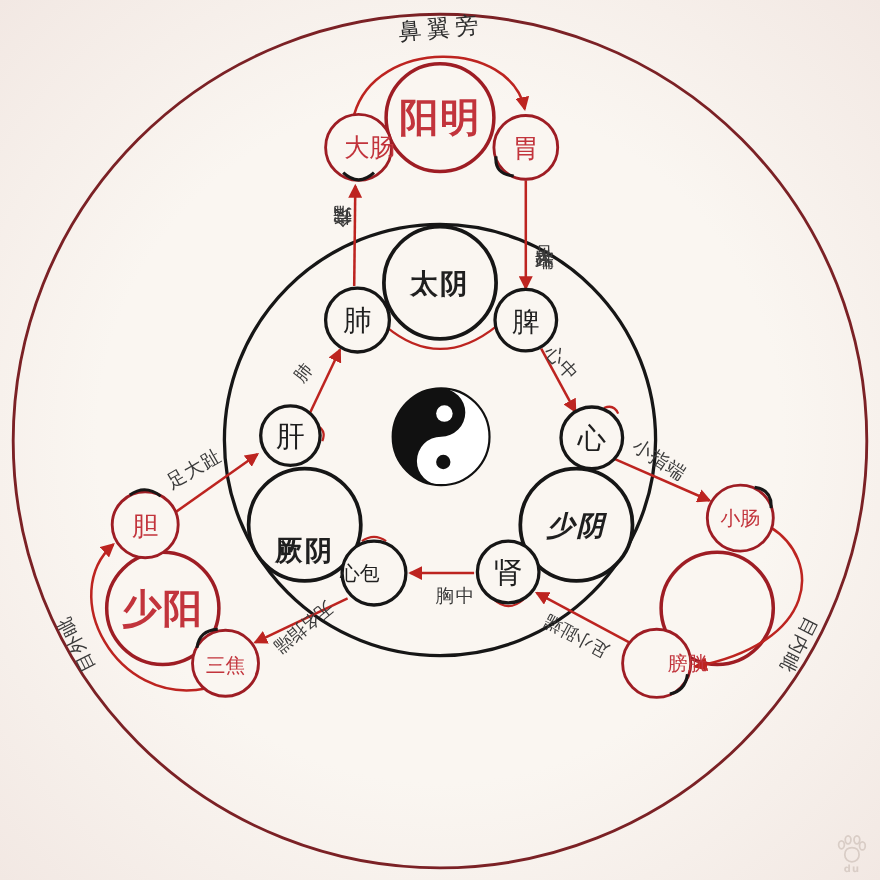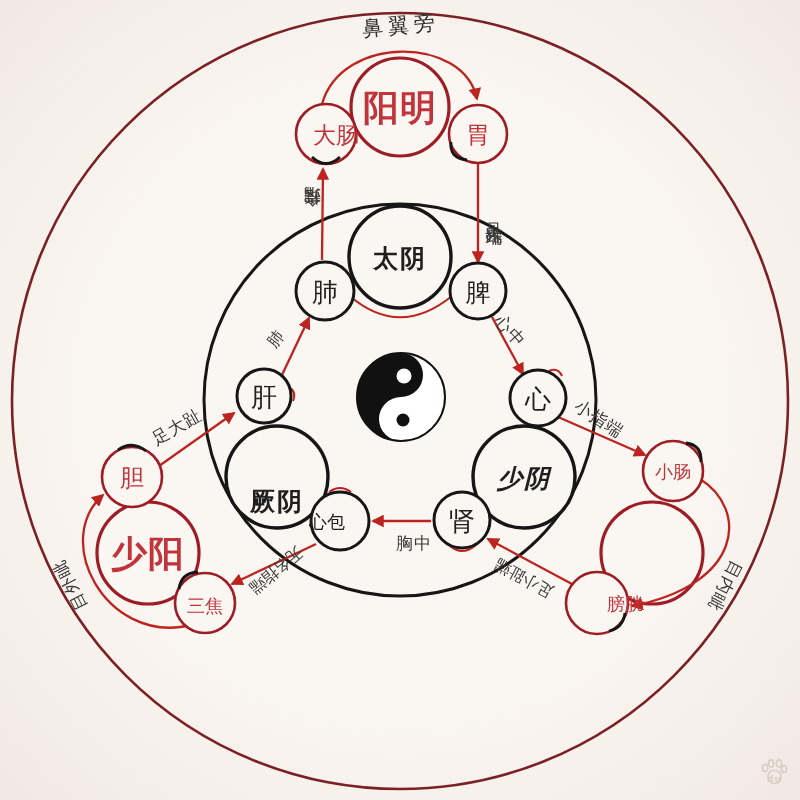--- a/index.html
+++ b/index.html
@@ -14,21 +14,21 @@
   .chan-big{font-weight:bold;font-size:36px;letter-spacing:1px;}
   .org{font-size:26px;}
   .org-sm{font-size:18px;}
   .org-md{font-size:23px;}
   .tp{font-size:17px;color:#3a3a3a;letter-spacing:1px;}
   .tp-sm{font-size:16px;color:#3a3a3a;}
   .v{writing-mode:vertical-rl;text-orientation:upright;letter-spacing:2px;}
   #watermark{position:absolute;right:12px;bottom:14px;display:flex;align-items:center;gap:4px;
              color:#d9cdc6;font-size:23px;font-weight:bold;letter-spacing:1px;}
   #watermark .paw{position:relative;width:28px;height:28px;}
-  #watermark .paw span{position:absolute;left:7px;top:16px;font-size:9px;font-weight:bold;color:#d9cdc6;}
+  #watermark .paw span{position:absolute;left:7px;top:28px;font-size:9px;font-weight:bold;color:#d9cdc6;}
 </style>
 </head>
 <body>
 
 <div id="stage">
 
 <svg width="800" height="800" viewBox="0 0 800 800">
   <defs>
     <marker id="arr" viewBox="0 0 10 10" refX="8.5" refY="5" markerWidth="5.5" markerHeight="5.5" orient="auto">
       <path d="M0,0 L10,5 L0,10 z" fill="#bd2420"></path>

